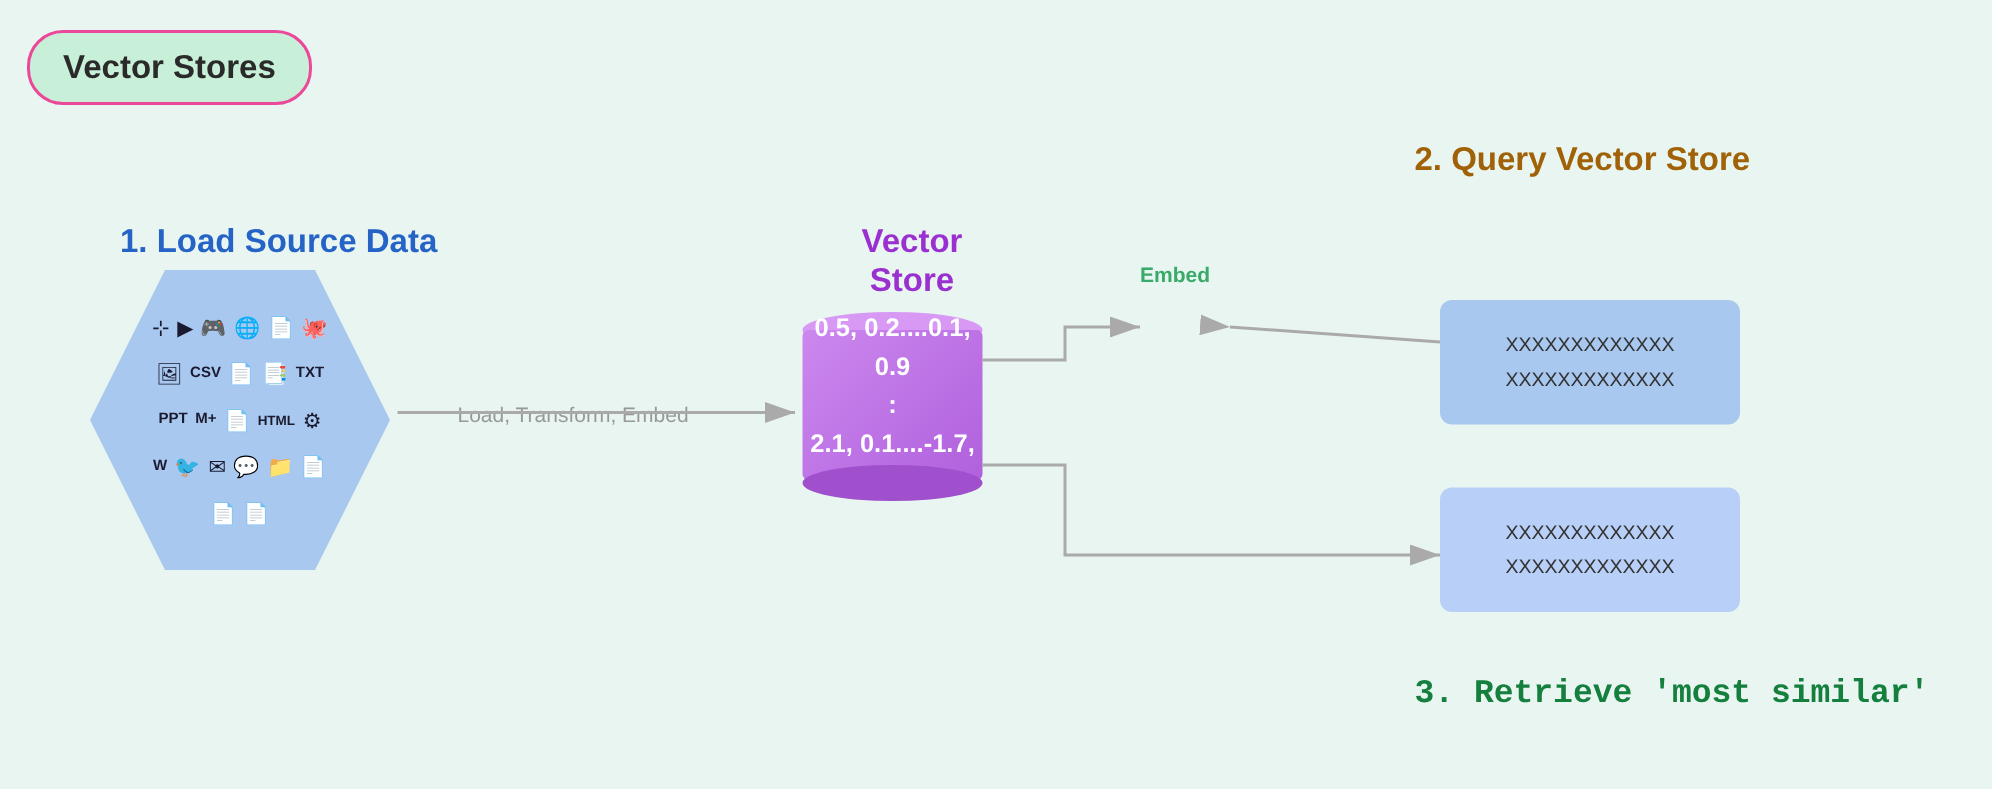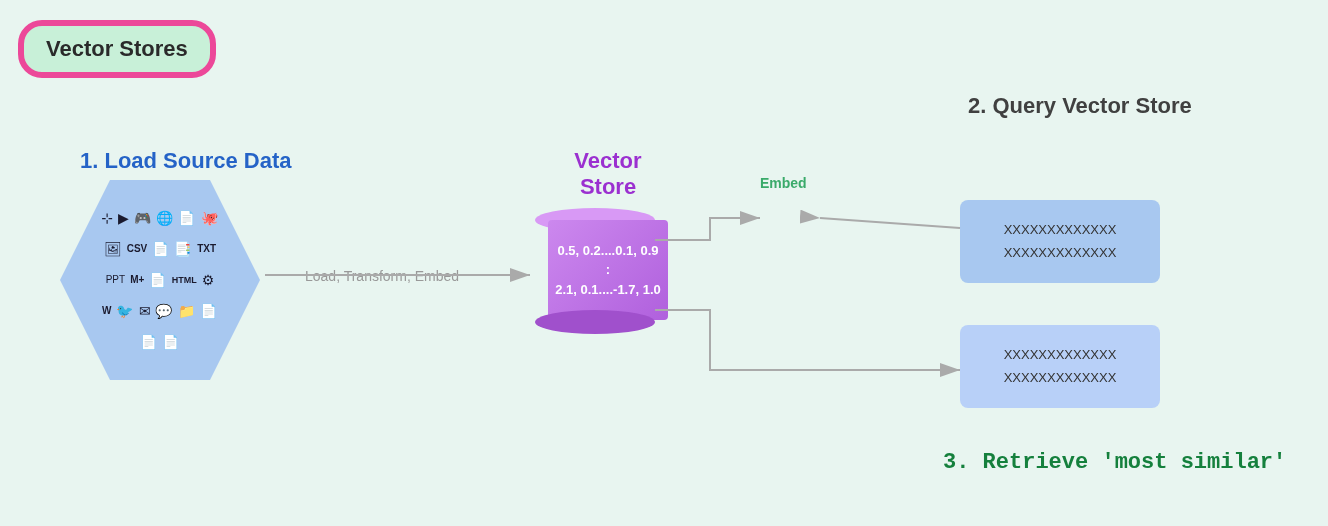--- a/index.html
+++ b/index.html
@@ -11,21 +11,21 @@
       font-family: Arial, sans-serif;
       overflow: hidden;
       position: relative;
     }
 
     .title-badge {
       position: absolute;
       top: 20px;
       left: 18px;
       background: #c8f0d8;
-      border: 6px solid #ec4899;
+      border: 2px solid #ec4899;
       border-radius: 24px;
       padding: 10px 22px;
       font-size: 22px;
       font-weight: bold;
       color: #2a2a2a;
     }
 
     .section-label-1 {
       position: absolute;
       top: 148px;
@@ -33,24 +33,23 @@
       color: #2563c7;
       font-size: 22px;
       font-weight: bold;
       text-align: right;
     }
 
     .section-label-2 {
       position: absolute;
       top: 93px;
       left: 943px;
-      color: #404040;
-      font-size: 22px;
-      font-weight: bold;
-      margin-left: 25px;
+      color: #a16207;
+      font-size: 22px;
+      font-weight: bold;
     }
 
     .section-label-3 {
       position: absolute;
       top: 450px;
       left: 943px;
       color: #15803d;
       font-size: 22px;
       font-weight: bold;
       font-family: Liberation Mono, monospace;
@@ -132,26 +131,25 @@
       height: 100px;
       background: linear-gradient(135deg, #cc88ee, #b060dd);
       border-radius: 4px;
       position: absolute;
       top: 20px;
       left: 5px;
       display: flex;
       flex-direction: column;
       align-items: center;
       justify-content: center;
-      font-size: 13px;
+      font-size: 17px;
       color: #fff;
       font-weight: bold;
       text-align: center;
       line-height: 1.5;
-      margin-left: 13px;
     }
 
     .cylinder-top {
       width: 120px;
       height: 24px;
       background: #d899f5;
       border-radius: 50%;
       position: absolute;
       top: 8px;
       left: 5px;
@@ -250,21 +248,21 @@
   <span class="icon-item">▶</span>
   <span class="icon-item">🎮</span>
   <span class="icon-item">🌐</span>
   <span class="icon-item">📄</span>
   <span class="icon-item">🐙</span>
   <span class="icon-item">🖼</span>
   <span class="icon-item" style="font-size:10px;font-weight:bold">CSV</span>
   <span class="icon-item">📄</span>
   <span class="icon-item">📑</span>
   <span class="icon-item" style="font-size:10px;font-weight:bold">TXT</span>
-  <span class="icon-item" style="font-size:10px;font-weight:normal">PPT</span>
+  <span class="icon-item" style="font-size:10px;font-weight:bold">PPT</span>
   <span class="icon-item" style="font-size:10px;font-weight:bold">M+</span>
   <span class="icon-item">📄</span>
   <span class="icon-item" style="font-size:9px;font-weight:bold">HTML</span>
   <span class="icon-item">⚙</span>
   <span class="icon-item" style="font-size:10px;font-weight:bold">W</span>
   <span class="icon-item">🐦</span>
   <span class="icon-item">✉</span>
   <span class="icon-item">💬</span>
   <span class="icon-item">📁</span>
   <span class="icon-item">📄</span>

